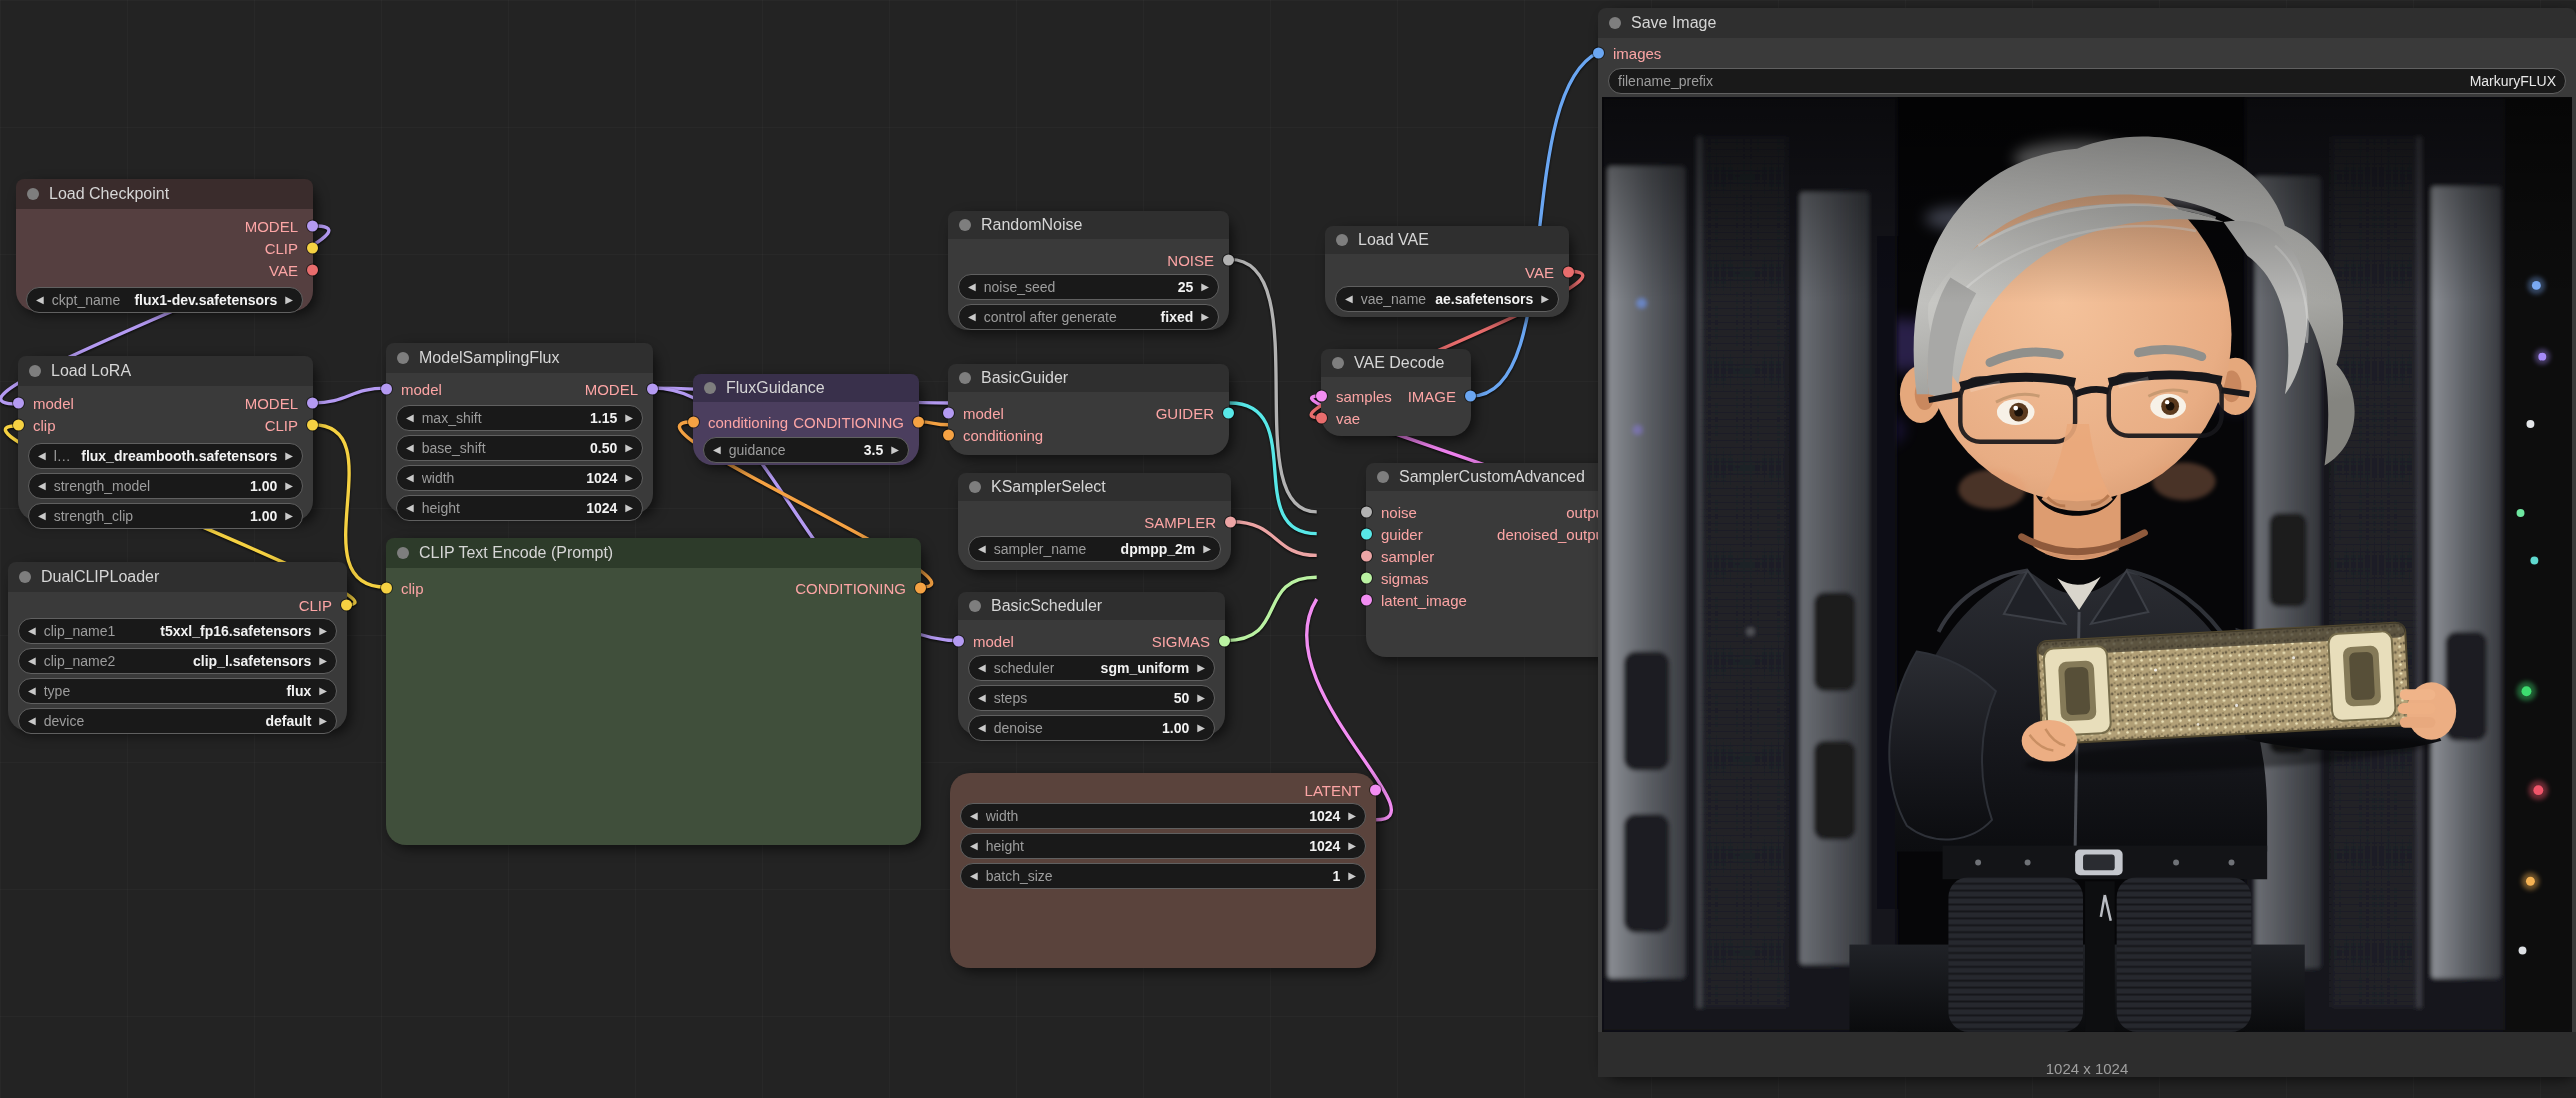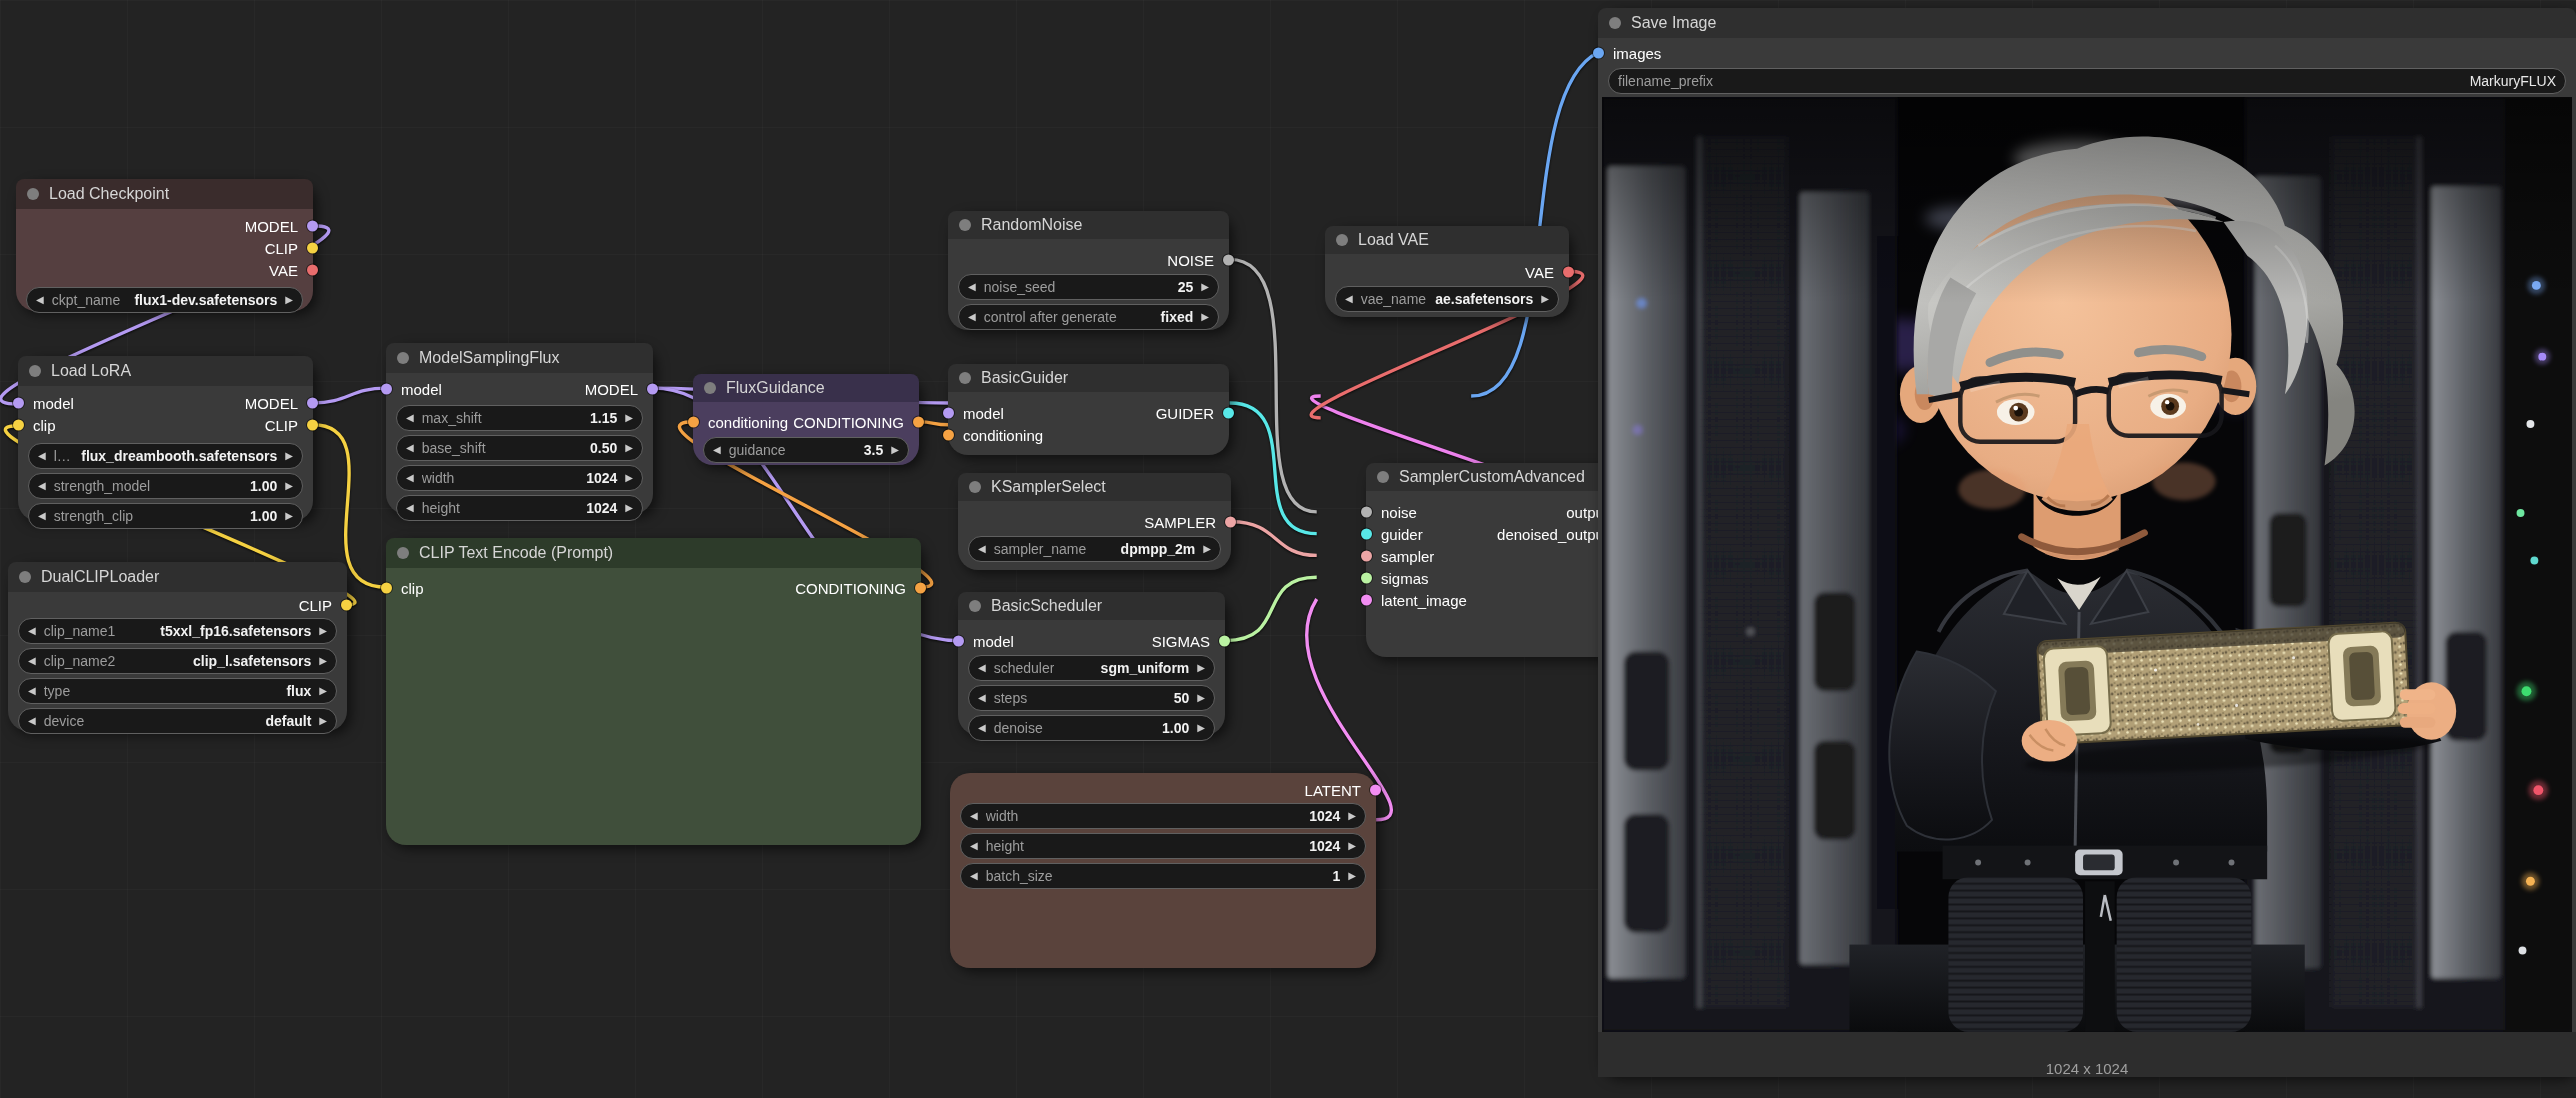--- a/index.html
+++ b/index.html
@@ -14,21 +14,21 @@
   .wire{fill:none;stroke-width:3.4px;filter:drop-shadow(0 1px 1px rgba(0,0,0,.8))}
   .node{position:absolute;z-index:2;border-radius:20px;background:var(--body,#3a3a3a);
         box-shadow:4px 4px 12px rgba(0,0,0,.55);color:#c8c8c8;font-size:15px}
   .nhead{height:30px;background:var(--head,#2f2f2f);border-radius:8px 8px 0 0;
          display:flex;align-items:center;gap:10px;padding:0 11px;color:#d6d6d6;
          font-size:16px;white-space:nowrap;overflow:hidden}
   .nhead.sm{height:28px}
   .cdot{width:12px;height:12px;border-radius:50%;background:#7e7e7e;flex:none}
   .nbody{position:relative}
   .prow{position:relative;height:22px;display:flex;align-items:center;padding:0 15px;white-space:nowrap}
-  .plabel{color:#ffffff}
+  .plabel{color:#fca5a5}
   .plabel.out{margin-left:auto}
   .pdot{position:absolute;top:50%;width:11px;height:11px;border-radius:50%;
         transform:translateY(-50%);box-shadow:0 0 0 1px rgba(0,0,0,.5)}
   .pdot.in{left:-5px}
   .pdot.out{right:-5px}
   .widget{height:24px;margin:0 10px 4px;border:1px solid #606060;border-radius:13px;
           background:#191919;display:flex;align-items:center;gap:8px;padding:0 9px;
           font-size:14px;white-space:nowrap;overflow:hidden}
   .warr{color:#c9c9c9;font-size:10px;line-height:1;flex:none}
   .wname{color:#9d9d9d;overflow:hidden;text-overflow:ellipsis}
@@ -377,20 +377,38 @@
     </div>
     <div class="widget" style="margin-top:3px">
       <span class="warr">◀</span>
       <span class="wname">vae_name</span>
       <span class="wval">ae.safetensors</span>
       <span class="warr">▶</span>
     </div>
   </div>
 </div>
 
+<div class="node" style="left:1321px;top:349px;width:150px;height:87px">
+  <div class="nhead sm">
+    <span class="cdot"></span>
+    <span>VAE Decode</span>
+  </div>
+  <div class="nbody" style="padding-top:8px">
+    <div class="prow">
+      <span class="pdot in" style="background:#f28df2"></span>
+      <span class="plabel">samples</span>
+      <span class="plabel out">IMAGE</span>
+      <span class="pdot out" style="background:#6aa6f2"></span>
+    </div>
+    <div class="prow">
+      <span class="pdot in" style="background:#e96d6d"></span>
+      <span class="plabel">vae</span>
+    </div>
+  </div>
+</div>
 
 <div class="node" style="left:1366px;top:463px;width:257px;height:194px">
   <div class="nhead sm">
     <span class="cdot"></span>
     <span>SamplerCustomAdvanced</span>
   </div>
   <div class="nbody" style="padding-top:10px">
     <div class="prow">
       <span class="pdot in" style="background:#b2b2b2"></span>
       <span class="plabel">noise</span>

